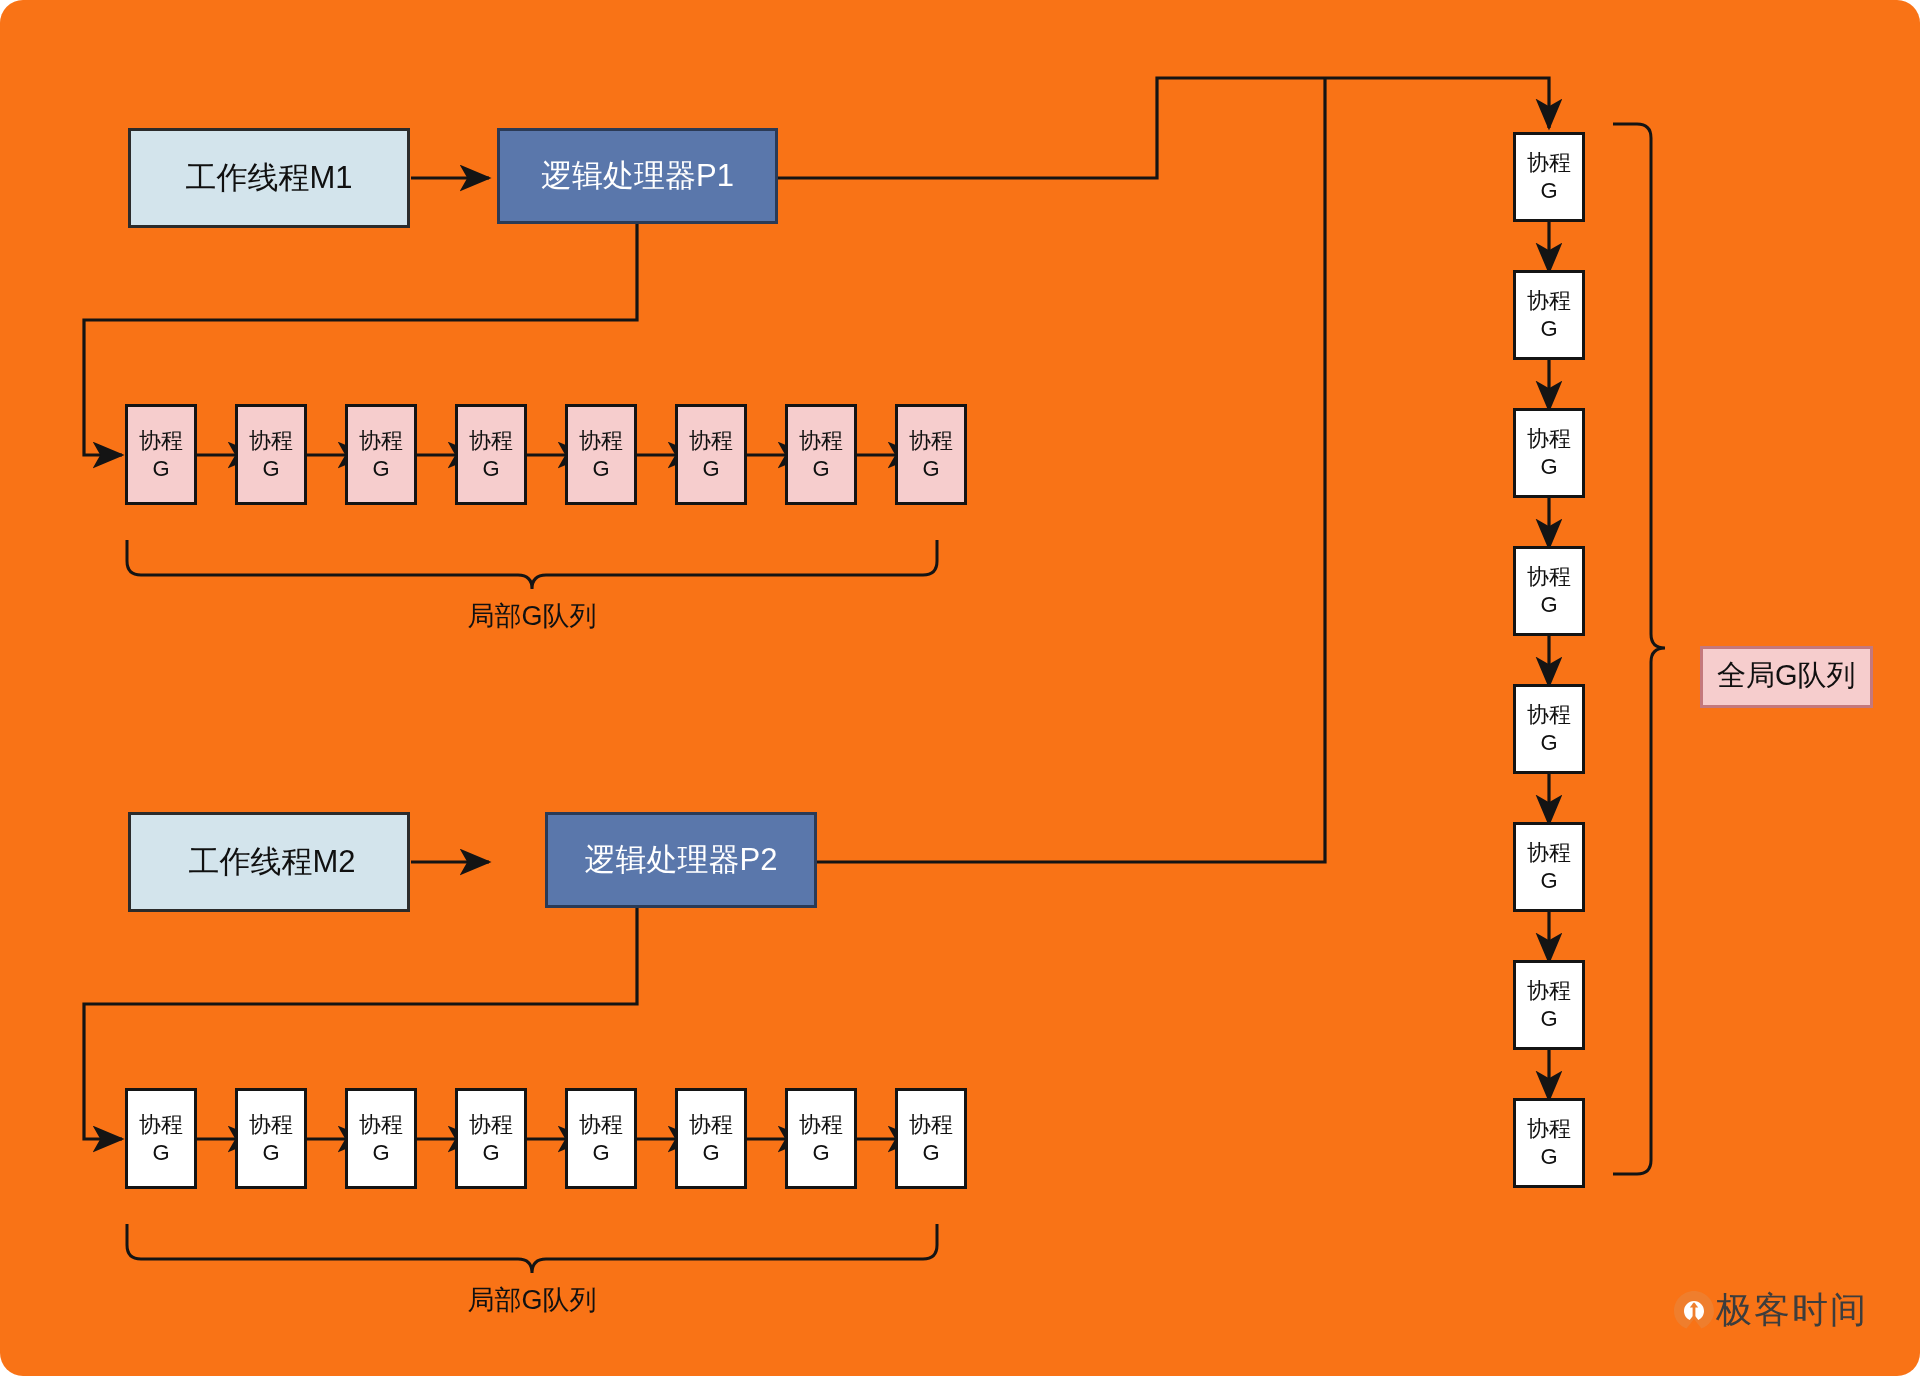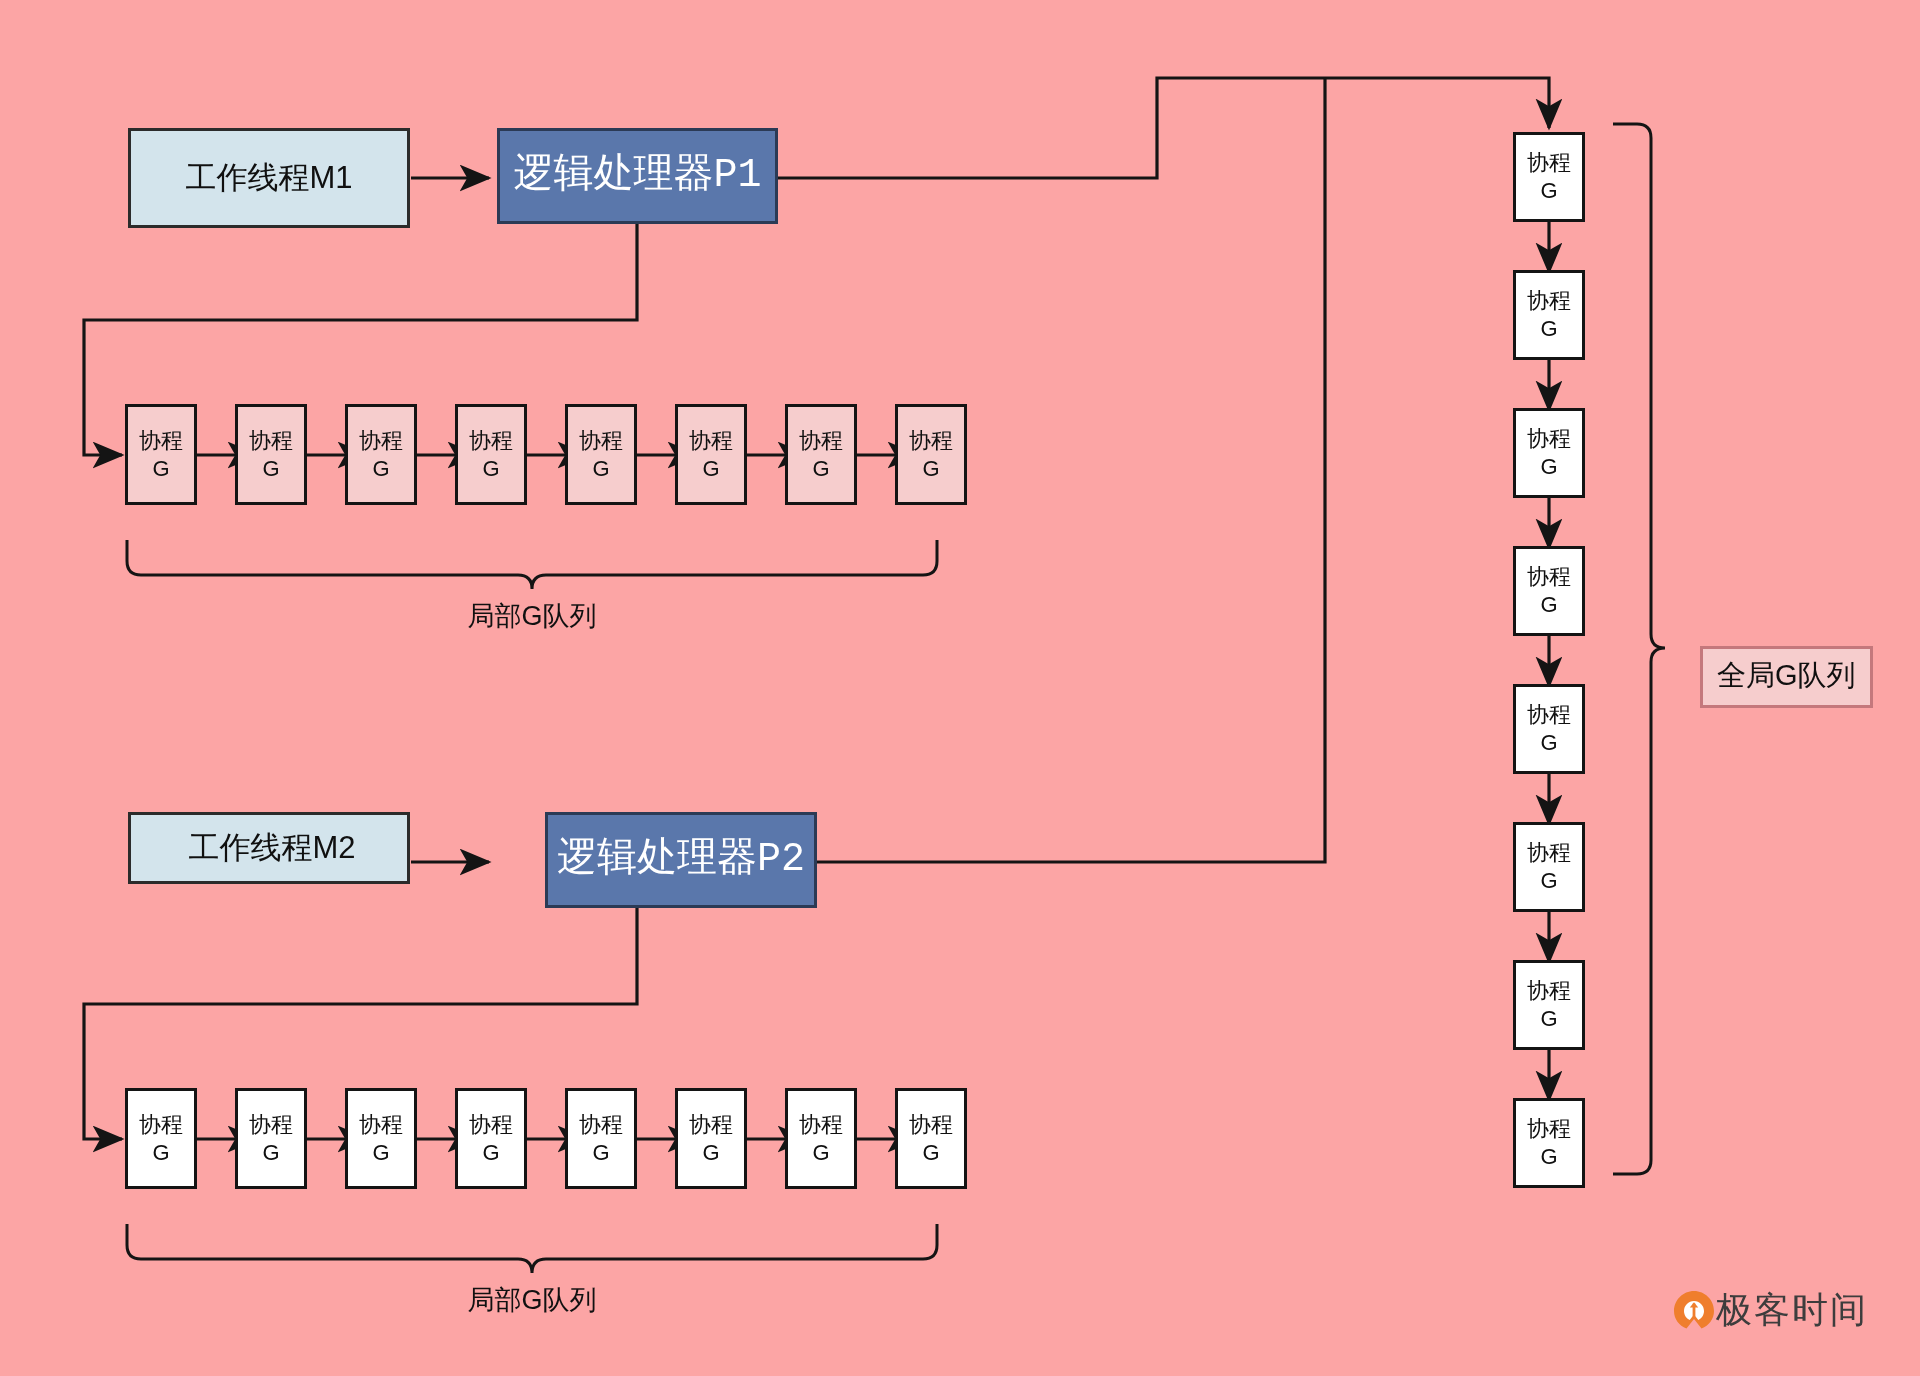--- a/index.html
+++ b/index.html
@@ -8,22 +8,23 @@
     padding: 0;
     background: #ffffff;
   }
   body {
     font-family: "Liberation Sans", "DejaVu Sans", sans-serif;
   }
   #canvas {
     position: relative;
     width: 1920px;
     height: 1376px;
-    background: #fca5a5;
+    background: #f97316;
     overflow: hidden;
+    border-radius: 23px;
   }
   #edges {
     position: absolute;
     left: 0;
     top: 0;
     width: 1920px;
     height: 1376px;
     pointer-events: none;
   }
   .node {
@@ -40,22 +41,21 @@
   .node-m {
     background: #d3e4ec;
     border-color: #2b2b2b;
     color: #101010;
     font-size: 31px;
   }
   .node-p {
     background: #5a77ab;
     border-color: #2b3a55;
     color: #ffffff;
-    font-size: 40px;
-    font-family: Liberation Mono, monospace;
+    font-size: 31px;
   }
   .node-g {
     background: #ffffff;
     border-color: #141414;
     color: #101010;
     font-size: 22px;
   }
   .node-g.pink {
     background: #f6cdcd;
     border-color: #141414;
@@ -196,21 +196,21 @@
     <span class="g-line1">协程</span>
     <span class="g-line2">G</span>
   </div>
   <div class="node node-g pink" style="left:895px; top:404px; width:72px; height:101px;">
     <span class="g-line1">协程</span>
     <span class="g-line2">G</span>
   </div>
 
   <div class="queue-label" style="left:432px; top:598px; width:200px;">局部G队列</div>
 
-  <div class="node node-m" style="left:128px; top:812px; width:282px; height:72px;padding-left:6px;">
+  <div class="node node-m" style="left:128px; top:812px; width:282px; height:100px;padding-left:6px;">
     <span>工作线程M2</span>
   </div>
 
   <div class="node node-p" style="left:497px; top:812px; width:272px; height:96px;margin-left:48px;">
     <span>逻辑处理器P2</span>
   </div>
 
   <div class="node node-g" style="left:125px; top:1088px; width:72px; height:101px;">
     <span class="g-line1">协程</span>
     <span class="g-line2">G</span>

